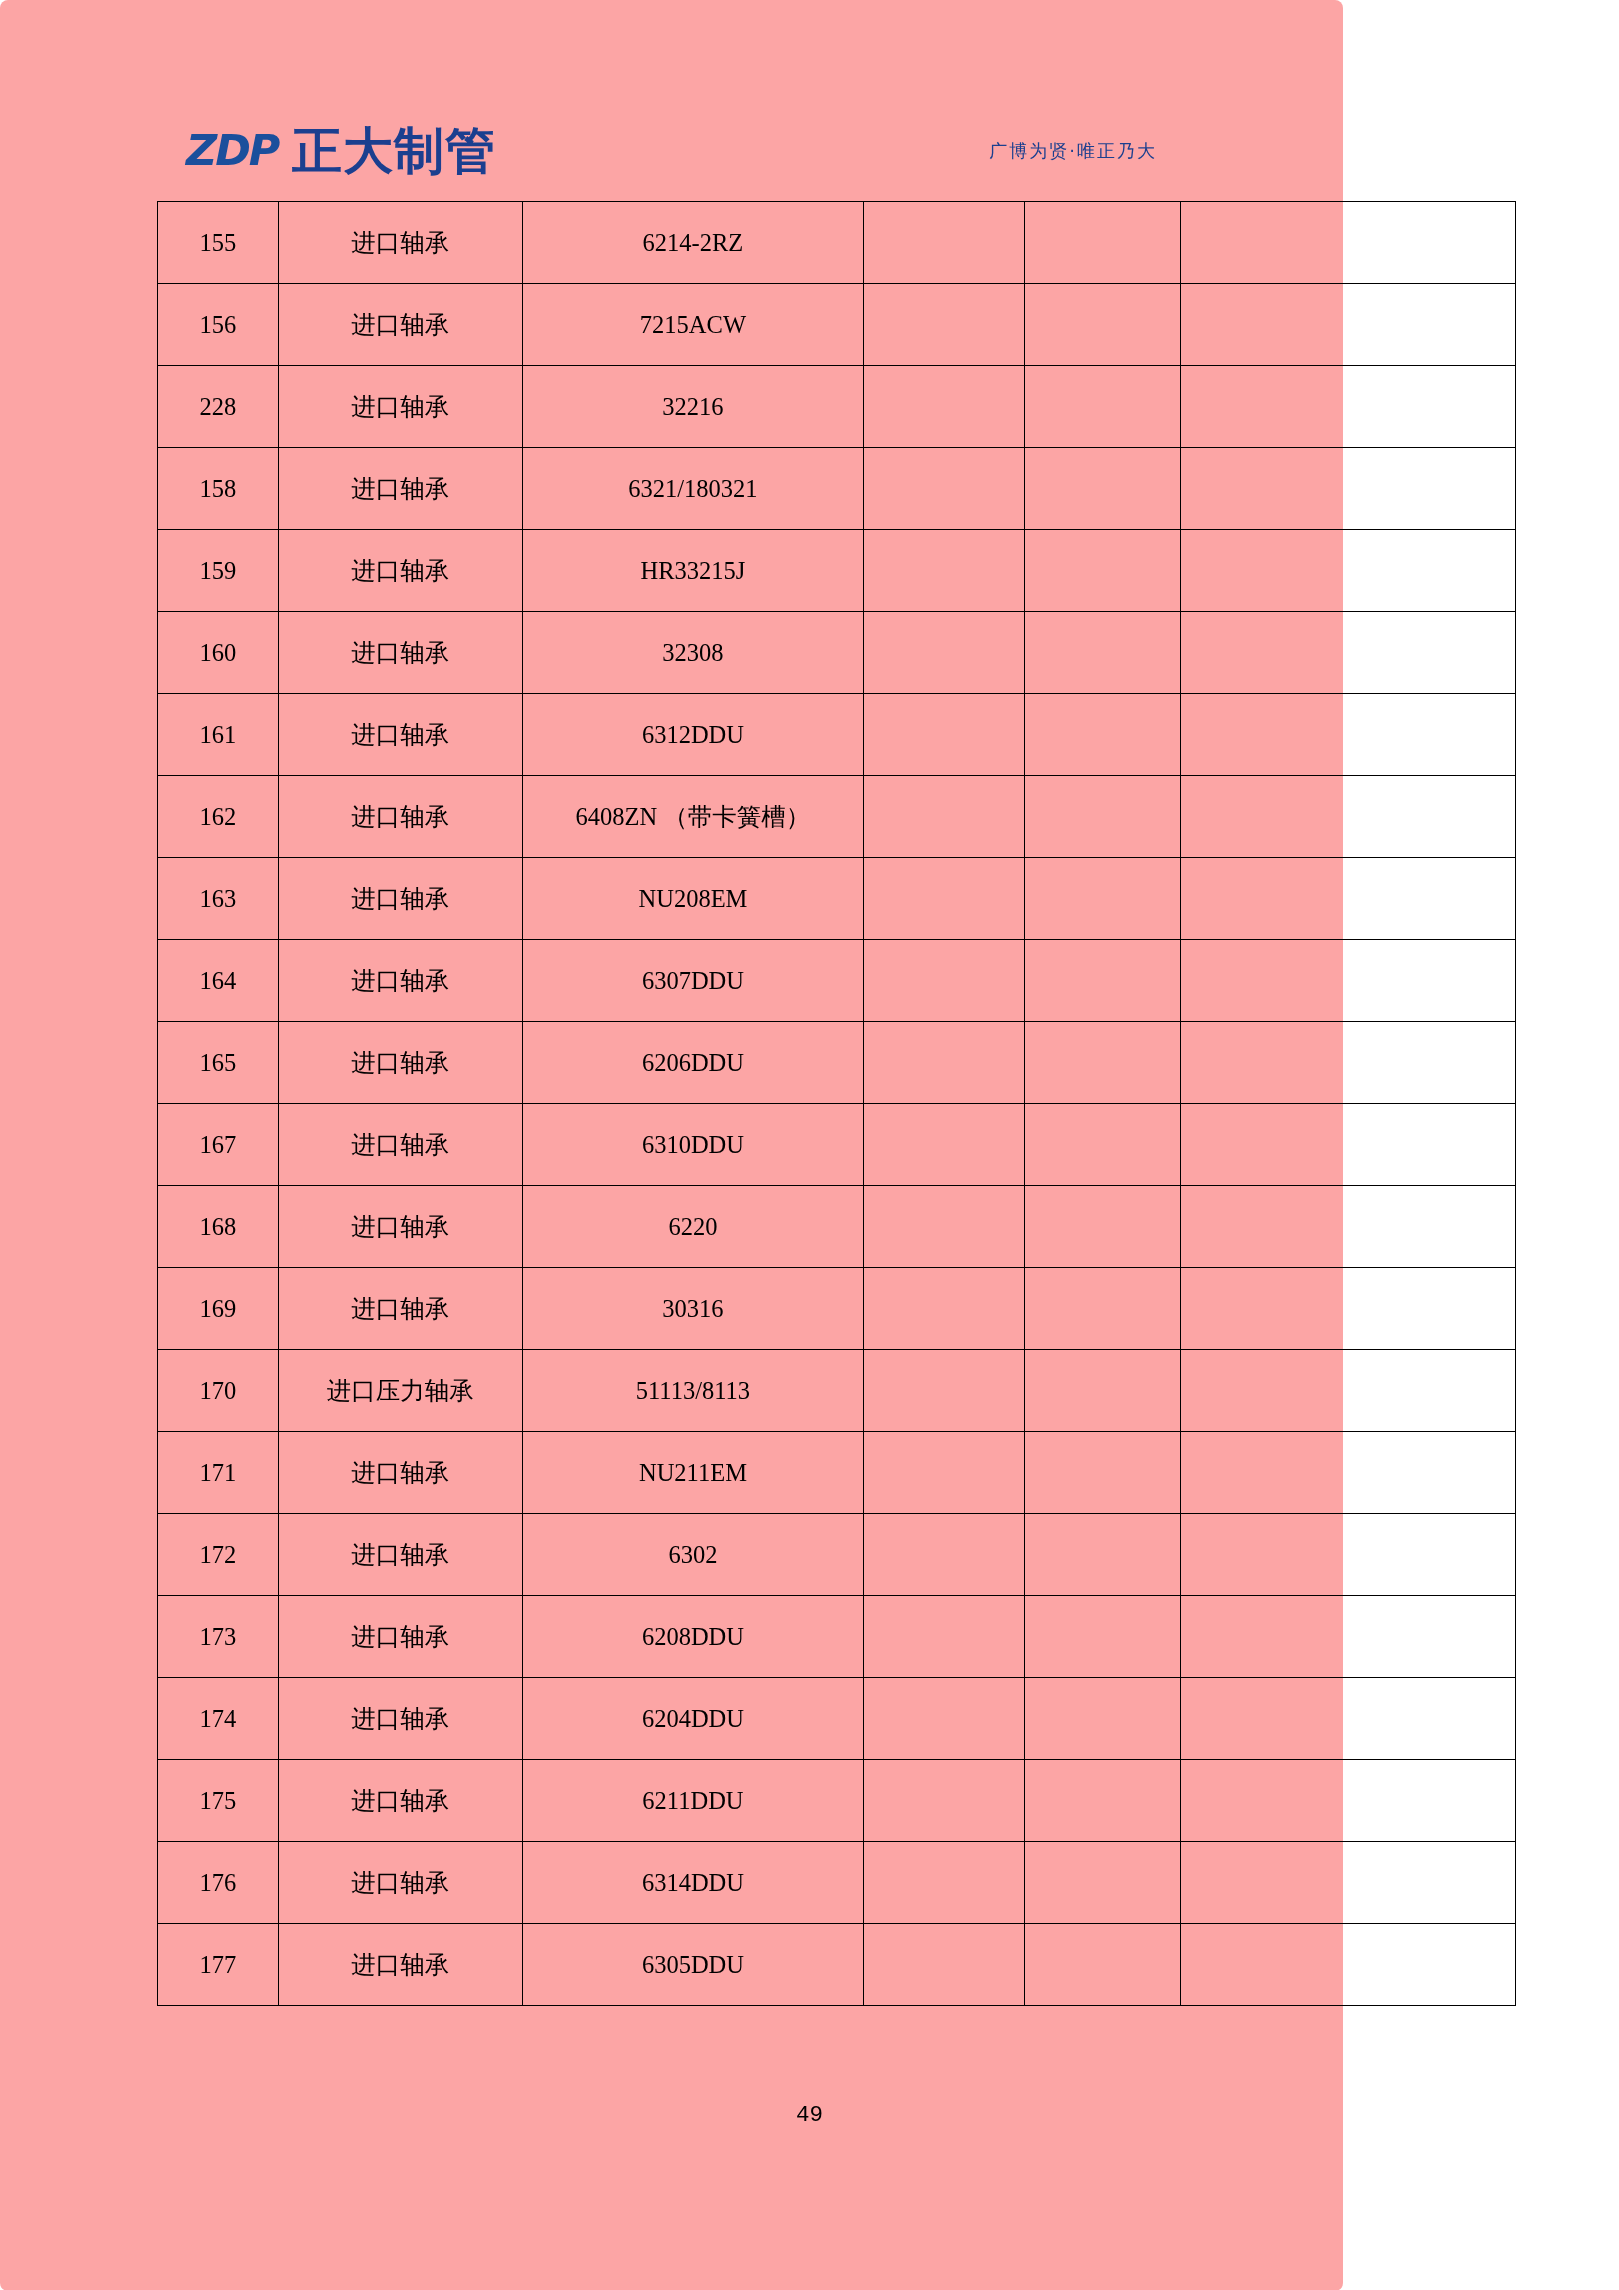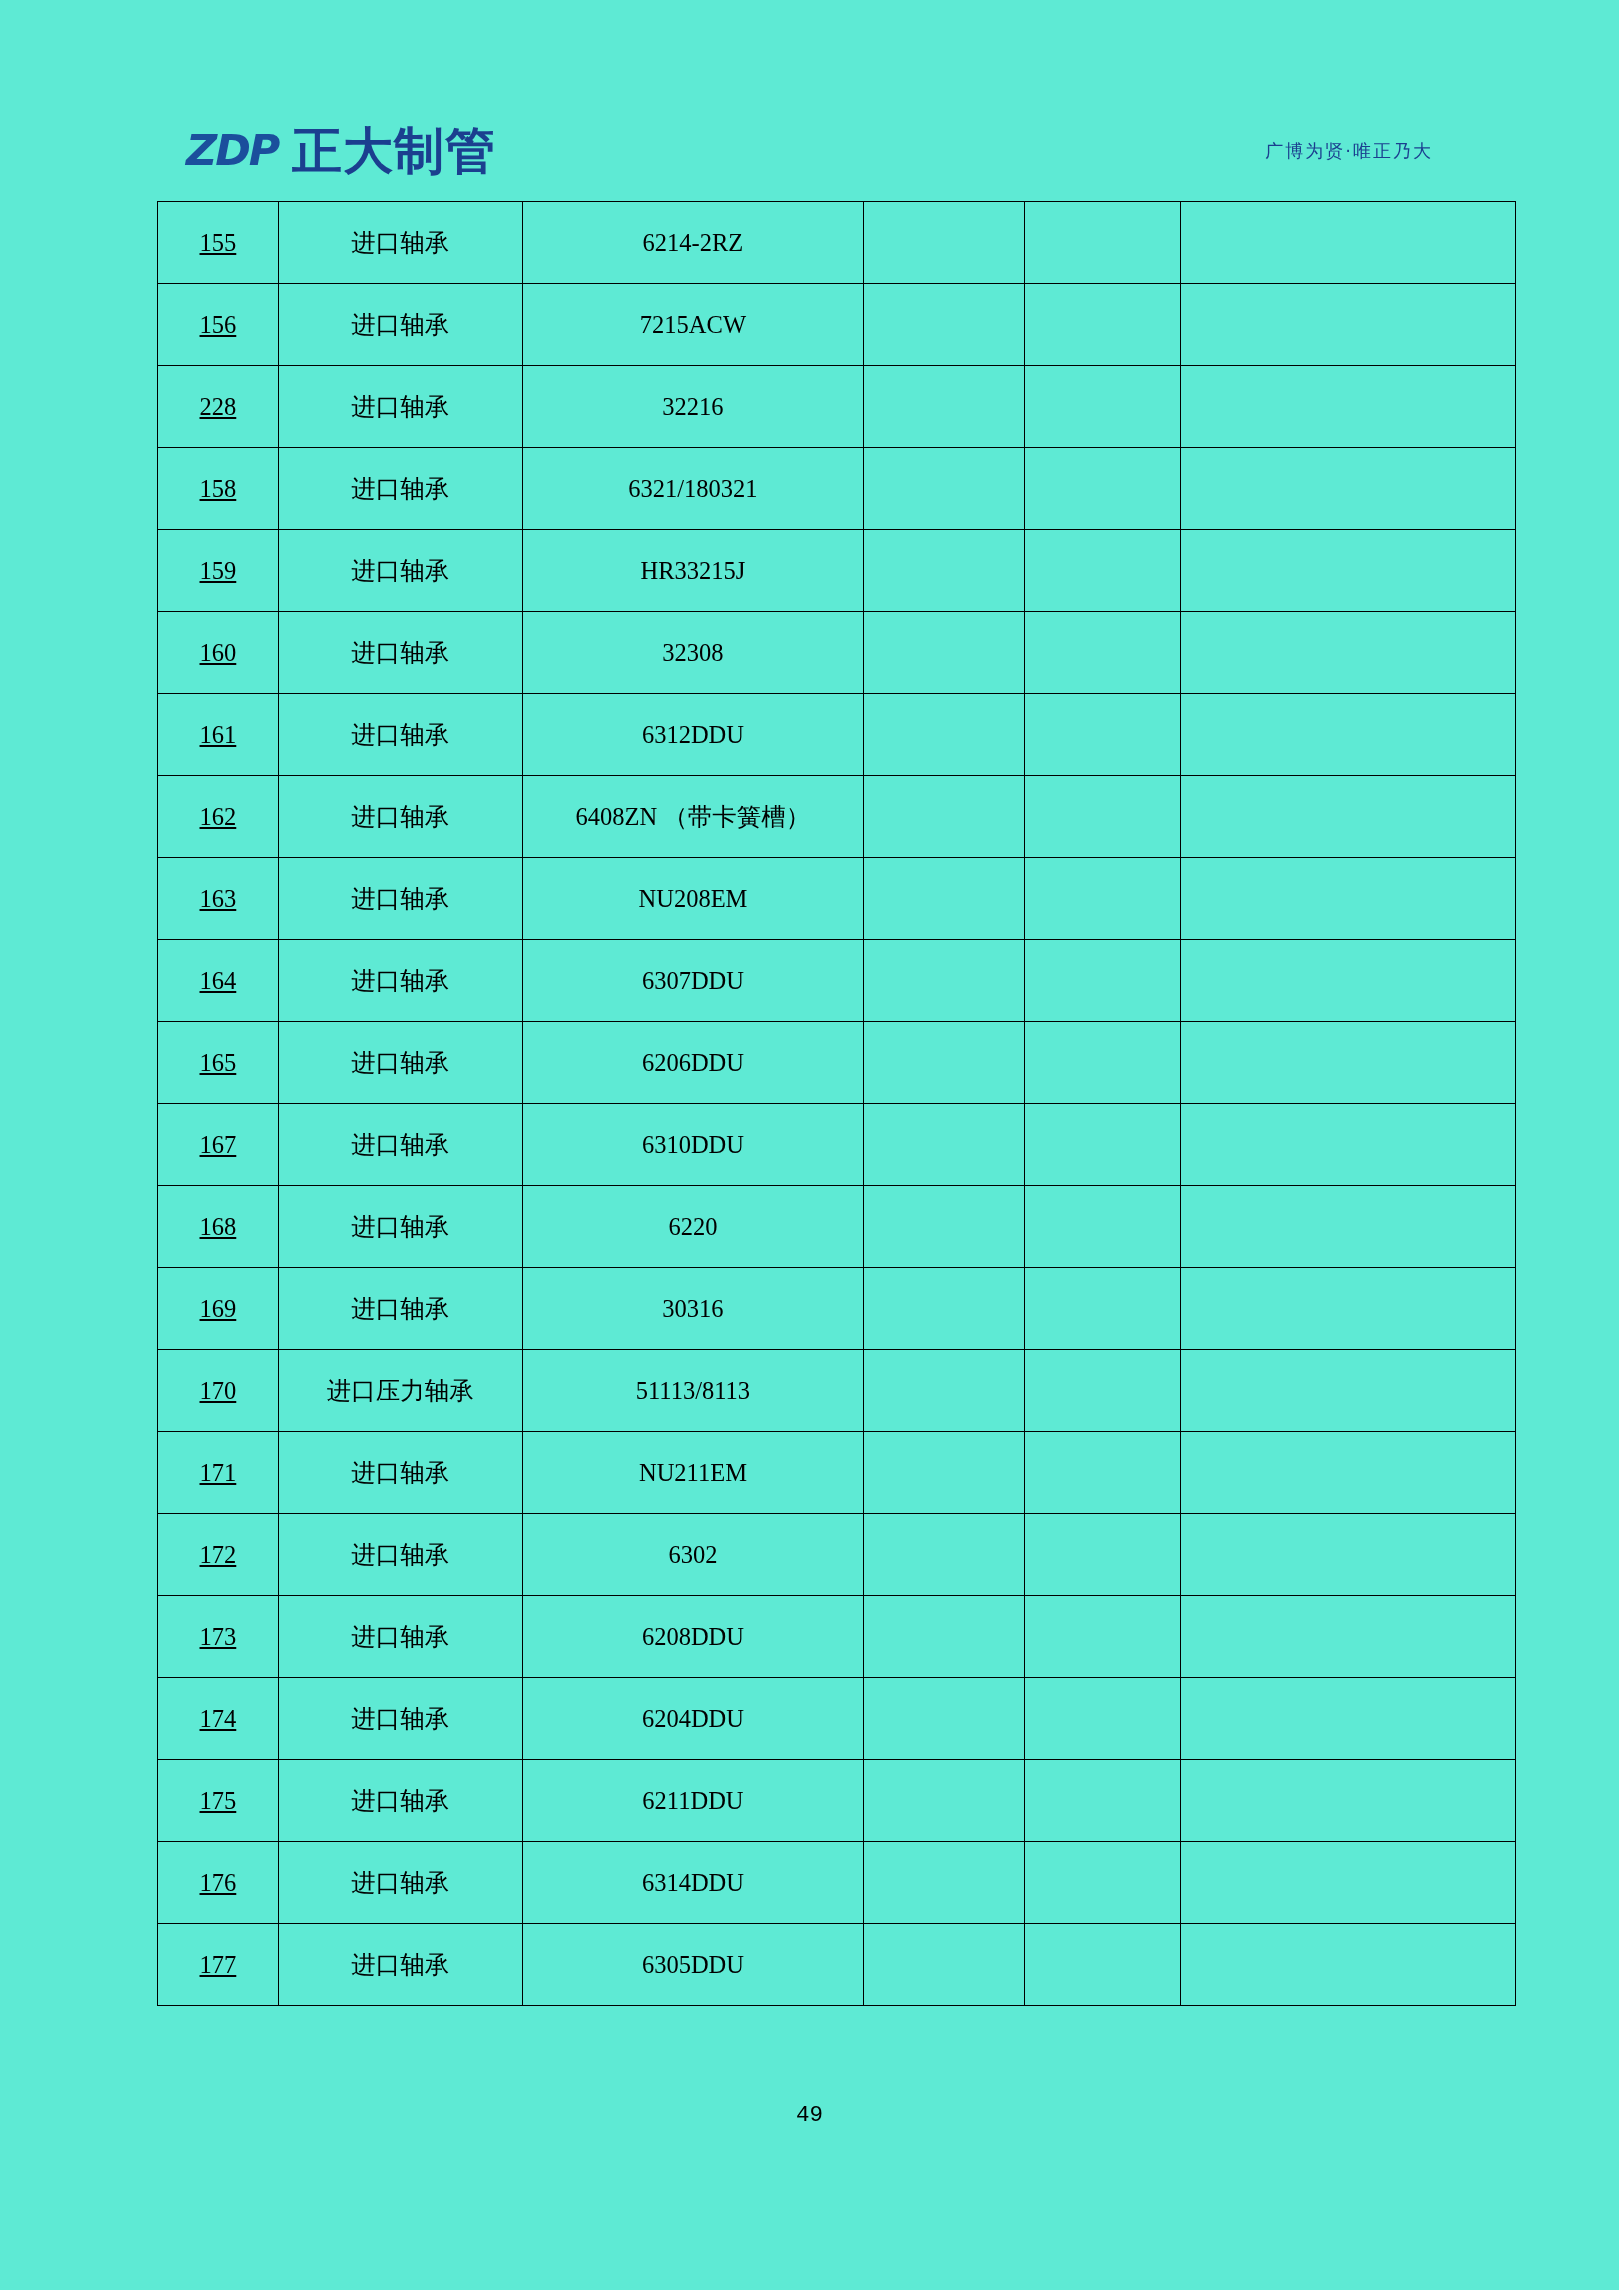--- a/index.html
+++ b/index.html
@@ -8,26 +8,27 @@
     background: #ffffff;
   }
   body {
     width: 1619px;
     height: 2291px;
     font-family: "Liberation Serif", serif;
     color: #000000;
     position: relative;
   }
   .page {
-    width: 1619px;
+    width: 1343px;
     height: 2291px;
     box-sizing: border-box;
     padding: 0;
     position: relative;
-    background: #5eead4;
+    background: #fca5a5;
+    border-radius: 8px;
   }
   .header {
     position: absolute;
     top: 116px;
     left: 186px;
     right: 186px;
     height: 69px;
     display: flex;
     align-items: center;
     justify-content: space-between;
@@ -75,21 +76,21 @@
   }
   table.data td {
     border: 1px solid #000000;
     height: 81px;
     text-align: center;
     vertical-align: middle;
     font-size: 24.5px;
     font-family: "Liberation Serif", serif;
     padding: 0 3.9px;
   }
-  td.c-no      { width: 112px; text-decoration: underline; }
+  td.c-no      { width: 112px; }
   td.c-name    { width: 235px; font-family: "DejaVu Sans", sans-serif; font-size: 24.5px; margin-left: 16px; }
   td.c-model   { width: 333px; }
   td.c-a       { width: 152px; }
   td.c-b       { width: 147px; }
   td.c-c       { width: 326px; }
   .page-number {
     position: absolute;
     top: 2102px;
     left: 0;
     width: 1619px;

